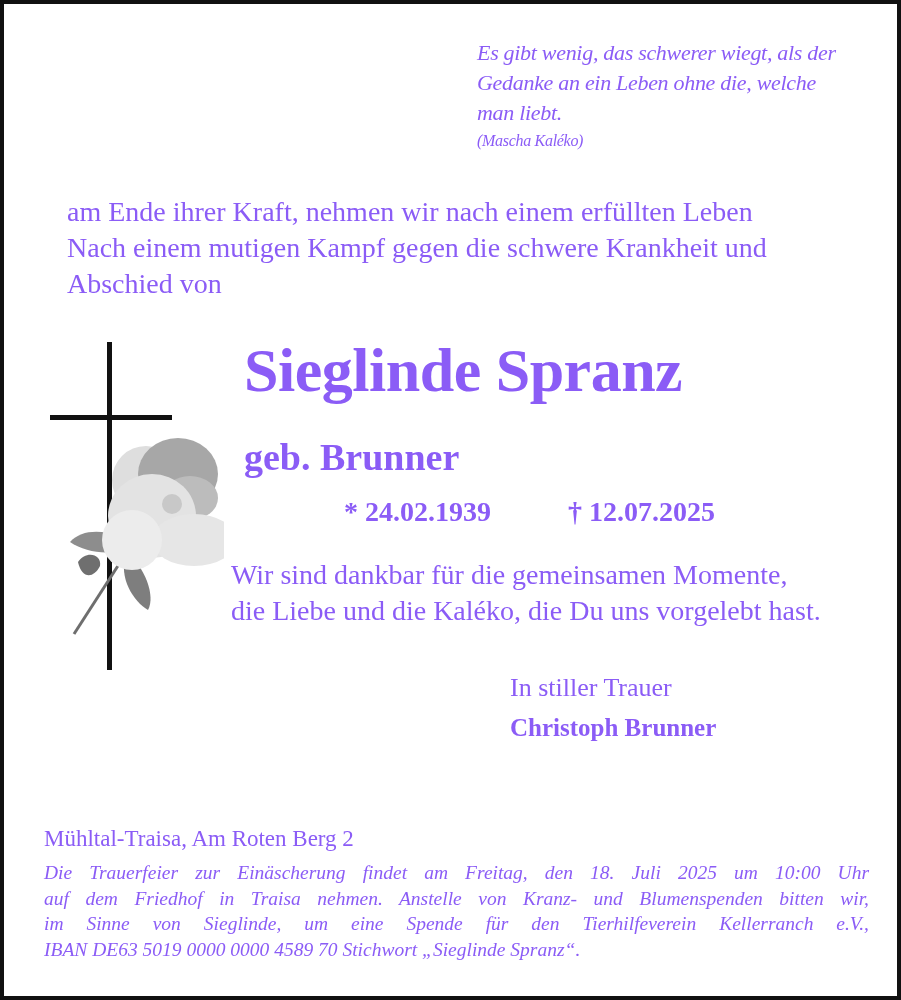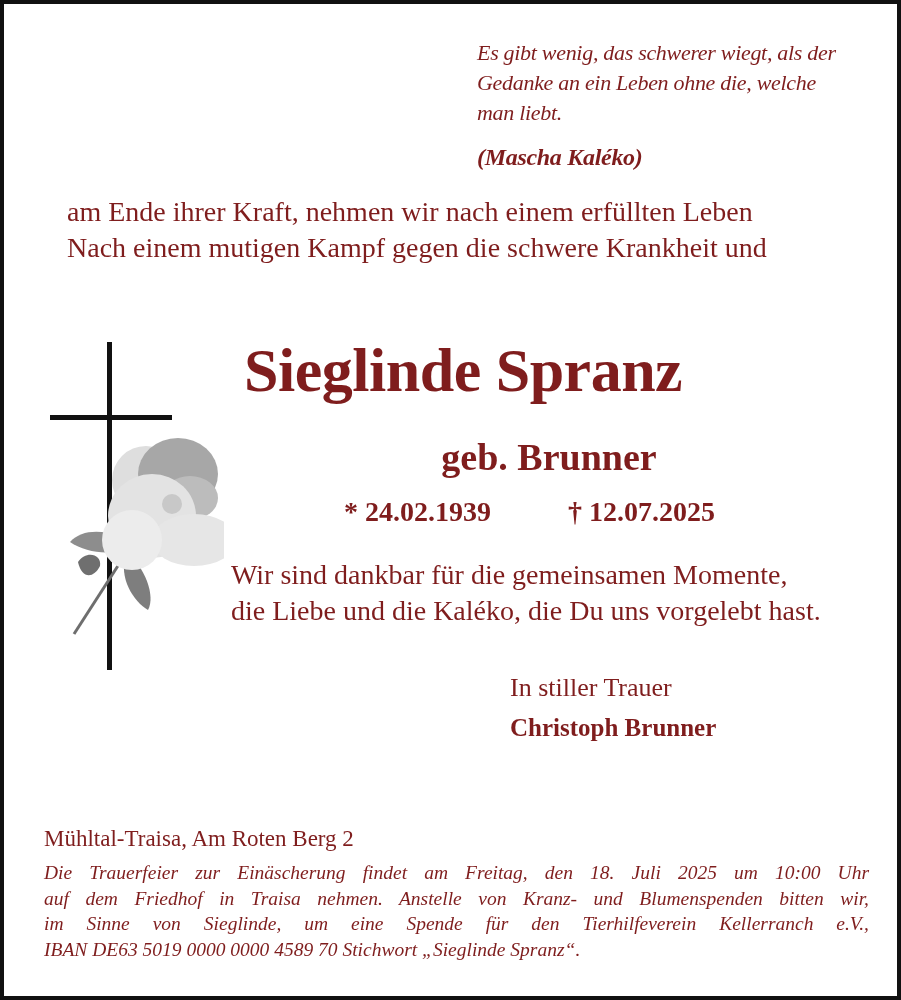--- a/index.html
+++ b/index.html
@@ -2,38 +2,38 @@
 <html><head>
   <meta charset="utf-8">
   <style>
     html, body { margin: 0; padding: 0; background: #ffffff; }
     body { width: 901px; height: 1000px; position: relative; overflow: hidden; }
     .frame {
       position: absolute; left: 0; top: 0; width: 901px; height: 1000px;
       box-sizing: border-box; border: 4px solid #111111; border-right-width: 4px;
       background: #ffffff;
     }
-    .serif { font-family: "Liberation Serif", "DejaVu Serif", serif; color: #7f1d1d; }
+    .serif { font-family: "Liberation Serif", "DejaVu Serif", serif; color: #8b5cf6; }
     .quote {
       position: absolute; left: 473px; top: 34px; width: 400px;
       font-style: italic; font-size: 22px; line-height: 30px;
       letter-spacing: -0.3px;
     }
     .quote div { white-space: nowrap; }
-    .quote .author { font-size: 24px; line-height: 26px; margin-top: 16px; font-weight: bold; }
+    .quote .author { font-size: 16px; line-height: 26px; margin-top: 0px; }
     .intro {
       position: absolute; left: 63px; top: 190px; width: 790px;
       font-size: 28px; line-height: 36px; white-space: nowrap;
     }
     .name {
       position: absolute; left: 240px; top: 328px; width: 610px; text-align: left;
       font-size: 62px; line-height: 76px; font-weight: bold; letter-spacing: -0.5px;
     }
     .birthname {
-      position: absolute; left: 240px; top: 428px; width: 610px; text-align: center;
+      position: absolute; left: 240px; top: 428px; width: 610px; 
       font-size: 38px; line-height: 50px; font-weight: bold;
     }
     .dates {
       position: absolute; left: 340px; top: 488px; width: 420px;
       font-size: 28px; line-height: 40px; font-weight: bold; white-space: nowrap;
     }
     .dates .born { position: absolute; left: 0; top: 0; }
     .dates .died { position: absolute; left: 224px; top: 0; }
     .thanks {
       position: absolute; left: 227px; top: 553px; width: 640px;
@@ -64,20 +64,21 @@
   <div class="quote serif">
     <div>Es gibt wenig, das schwerer wiegt, als der</div>
     <div>Gedanke an ein Leben ohne die, welche</div>
     <div>man liebt.</div>
     <div class="author">(Mascha Kaléko)</div>
   </div>
 
   <div class="intro serif">
     <div>am Ende ihrer Kraft, nehmen wir nach einem erfüllten Leben</div>
     <div>Nach einem mutigen Kampf gegen die schwere Krankheit und</div>
+    <div>Abschied von</div>
   </div>
 
   <div class="emblem">
     <svg width="180" height="340" viewBox="0 0 180 340" xmlns="http://www.w3.org/2000/svg">
 
       <rect x="63" y="8" width="5" height="328" fill="#111111"></rect>
       <rect x="6" y="81" width="122" height="5" fill="#111111"></rect>
 
       <path d="M88 210 L30 300" stroke="#6e6e6e" stroke-width="3" fill="none"></path>
       <path d="M88 210 L52 212" stroke="#7a7a7a" stroke-width="3" fill="none"></path>

